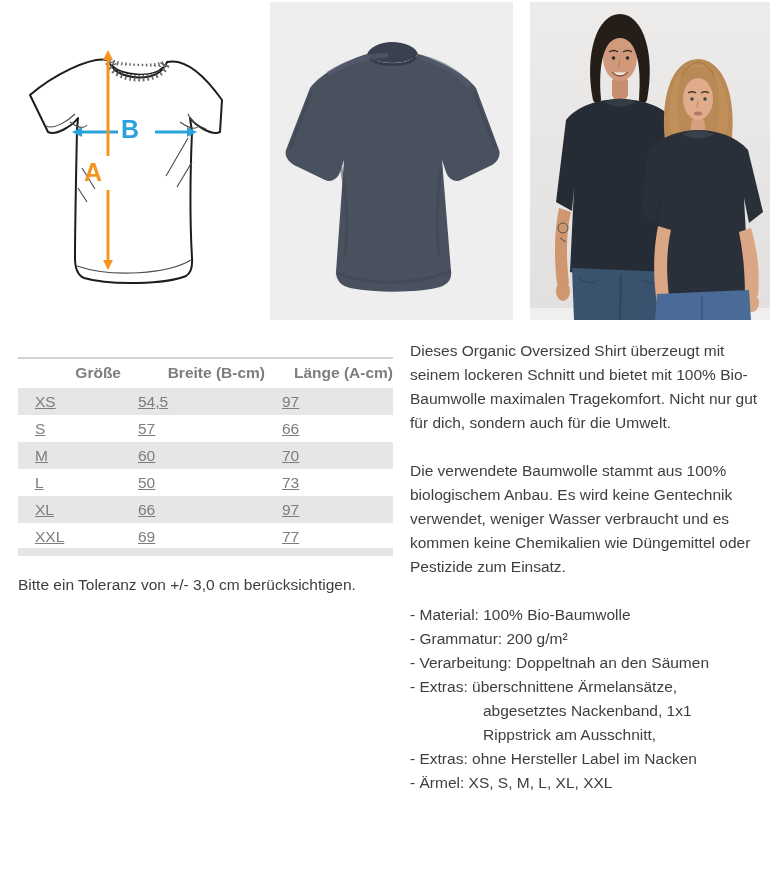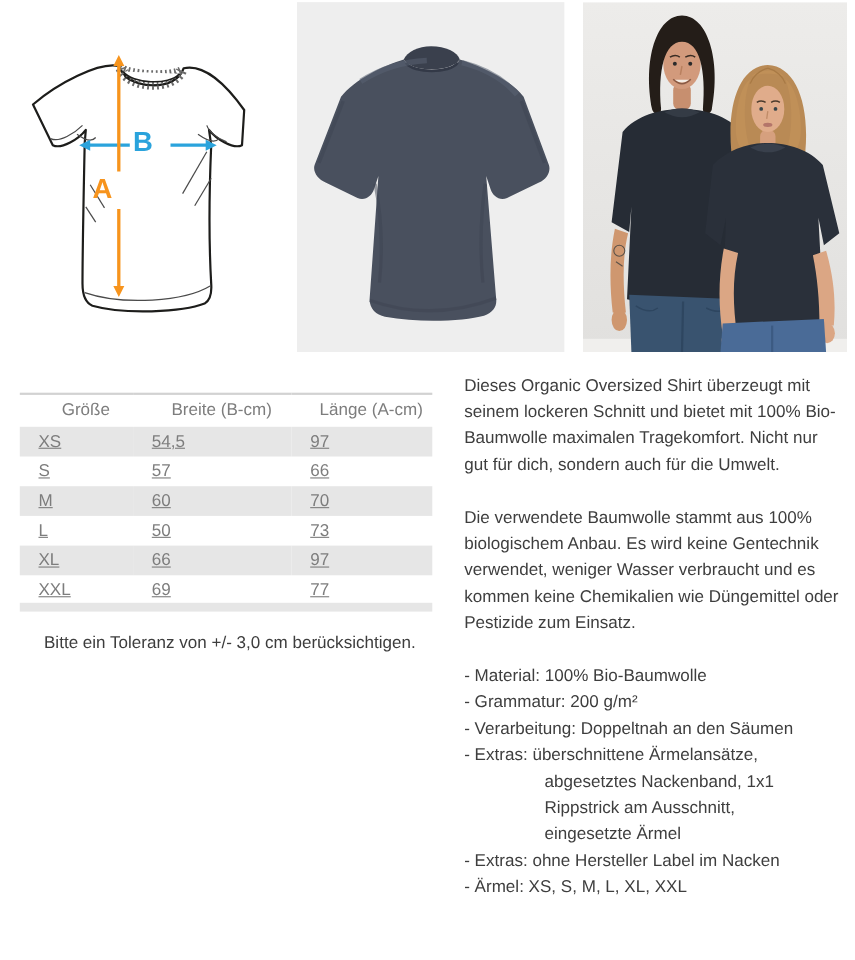--- a/index.html
+++ b/index.html
@@ -27,43 +27,43 @@
   
   #size-table{
     left:18px;top:357px;width:375px;
     border-collapse:collapse;table-layout:fixed;
     font-size:15.5px;color:#7d7d7d;
   }
   #size-table col.c1{width:103px;}
   #size-table col.c2{width:144px;}
   #size-table col.c3{width:128px;}
   #size-table th{
-    font-weight:normal;text-align:center;color:#7d7d7d;
+    font-weight:bold;text-align:right;color:#7d7d7d;
     padding:4px 0 5px 17px;border-top:2px solid #d2d2d2;
     line-height:20px;white-space:nowrap;
   }
   #size-table td{
     padding:3px 0 3px 17px;line-height:21px;white-space:nowrap;text-decoration:underline;
   }
   #size-table tbody tr:nth-child(odd){background:#e6e6e6;}
   #table-footer-strip{left:18px;top:548px;width:375px;height:8px;background:#e6e6e6;}
 
   #tolerance-note{
     left:18px;top:573px;width:400px;
-    font-size:15.5px;color:#3d3d3d;line-height:24px;margin-left:22px;
+    font-size:15.5px;color:#3d3d3d;line-height:24px;
   }
 
   
   #description{
     left:410px;top:339px;width:353px;
     font-size:15.5px;line-height:24px;color:#3e3e3e;
     hyphens:manual;-webkit-hyphens:manual;
   }
-  #description p{margin:0 0 24px 12px;}
-  .spec-line{white-space:nowrap;margin-left:12px;}
+  #description p{margin:0 0 24px 0;}
+  .spec-line{white-space:nowrap;}
   .spec-line.indent{padding-left:73px;}
 </style>
 </head>
 <body>
 
 <div class="abs" id="size-diagram">
   <svg viewBox="0 0 212 292">
 
     <g stroke="#1d1d1b" stroke-width="2" fill="#ffffff" stroke-linejoin="round" stroke-linecap="round">
       <path d="M88,42 C70,38 32,58 10,77
@@ -282,17 +282,16 @@
 <div class="abs" id="description">
   <p>Dieses Organic Oversized Shirt überzeugt mit seinem lockeren Schnitt und bietet mit 100% Bio-Baumwolle maximalen Tragekomfort. Nicht nur gut für dich, sondern auch für die Umwelt.</p>
   <p>Die verwendete Baumwolle stammt aus 100% biologischem Anbau. Es wird keine Gentech­nik verwendet, weniger Wasser verbraucht und es kommen keine Chemikalien wie Dün­gemittel oder Pestizide zum Einsatz.</p>
   <div>
     <div class="spec-line">- Material: 100% Bio-Baumwolle</div>
     <div class="spec-line">- Grammatur: 200 g/m²</div>
     <div class="spec-line">- Verarbeitung: Doppeltnah an den Säumen</div>
     <div class="spec-line">- Extras: überschnittene Ärmelansätze,</div>
     <div class="spec-line indent">abgesetztes Nackenband, 1x1</div>
     <div class="spec-line indent">Rippstrick am Ausschnitt,</div>
-    <div class="spec-line indent">eingesetzte Ärmel</div>
     <div class="spec-line">- Extras: ohne Hersteller Label im Nacken</div>
     <div class="spec-line">- Ärmel: XS, S, M, L, XL, XXL</div>
   </div>
 </div>
 
 </body></html>

